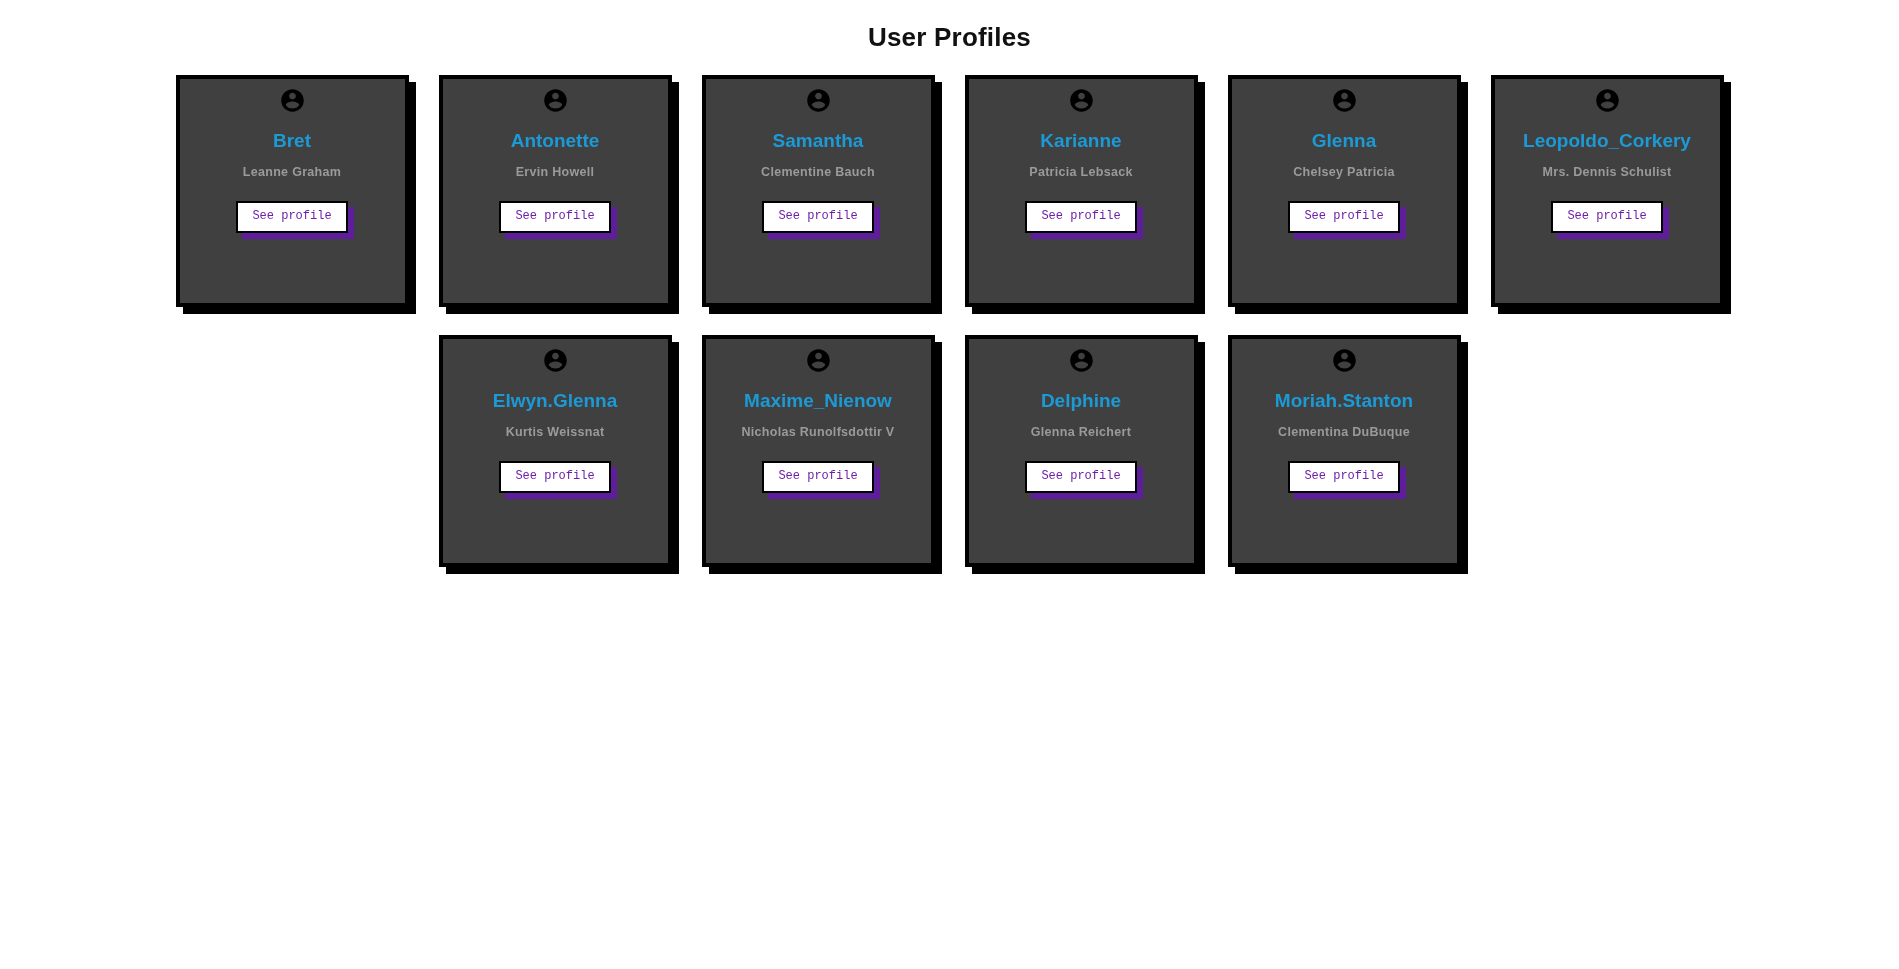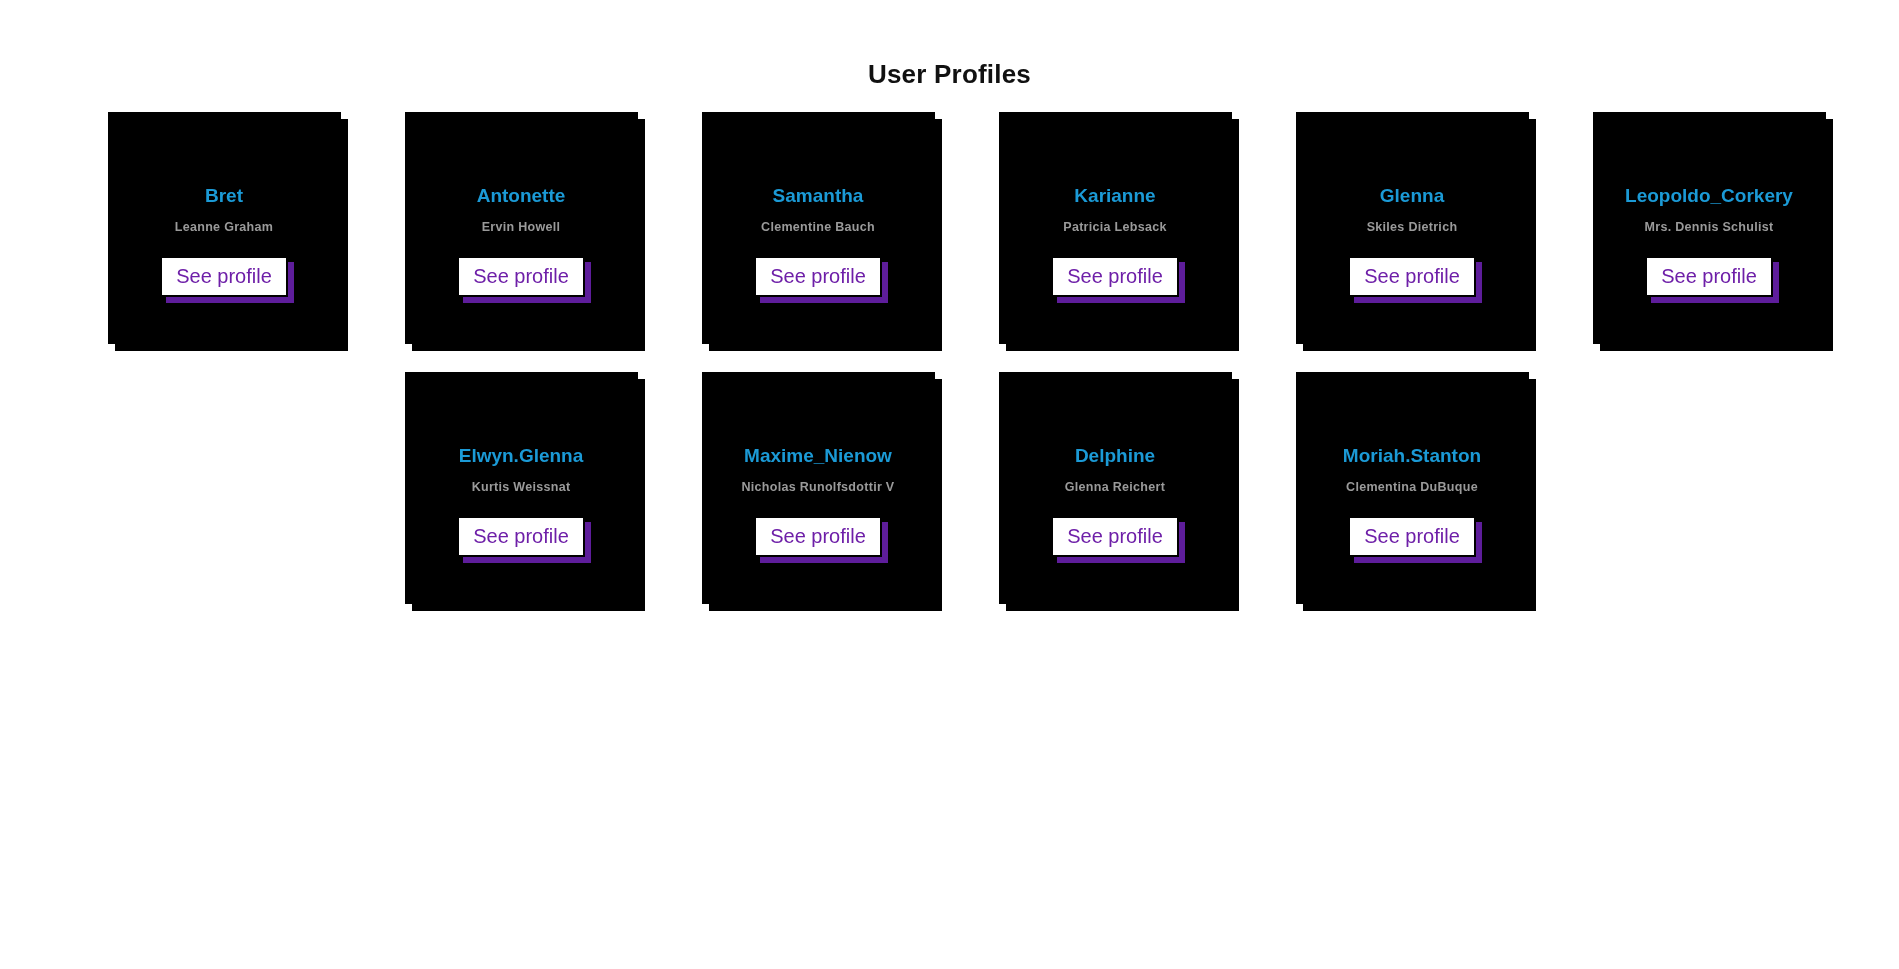--- a/index.html
+++ b/index.html
@@ -12,44 +12,42 @@
     overflow: hidden;
   }
 
   #page-title {
     text-align: center;
     font-size: 26px;
     font-weight: bold;
     color: #111111;
     padding-top: 22px;
     letter-spacing: 0.2px;
-    margin-top: 37px;
   }
 
   #cards-container {
     display: flex;
     flex-wrap: wrap;
     justify-content: center;
     align-content: flex-start;
     gap: 28px 30px;
     padding: 22px 50px 0 50px;
     width: 1899px;
   }
 
   .profile-card {
     width: 233px;
     height: 232px;
-    background: #000000;
+    background: #404040;
     border: 4px solid #000000;
     box-shadow: 7px 7px 0 0 #000000;
     display: flex;
     flex-direction: column;
     align-items: center;
-    padding-top: 26px;
-    margin-left: 34px;
+    padding-top: 8px;
   }
 
   .avatar-icon {
     width: 27px;
     height: 27px;
     display: block;
     color: #000000;
   }
   .avatar-icon svg { display: block; width: 27px; height: 27px; }
 
@@ -72,22 +70,22 @@
     letter-spacing: 0.3px;
     white-space: nowrap;
   }
 
   .see-profile-button {
     margin-top: 22px;
     background: #ffffff;
     border: 2.5px solid #000000;
     box-shadow: 6px 6px 0 0 #5e1d9b;
     color: #6e1fa8;
-    font-family: Liberation Sans, sans-serif;
-    font-size: 20px;
+    font-family: Liberation Mono, monospace;
+    font-size: 12px;
     padding: 7px 14px;
     cursor: pointer;
     line-height: 1.15;
   }
 </style>
 </head>
 <body>
 
 <h1 id="page-title">User Profiles</h1>
 
@@ -132,21 +130,21 @@
       <div class="full-name">Patricia Lebsack</div>
       <button class="see-profile-button">See profile</button>
     </div>
     <div class="profile-card">
       <span class="avatar-icon">
         <svg viewBox="0 0 24 24" fill="currentColor" aria-hidden="true">
           <path d="M12 2C6.48 2 2 6.48 2 12s4.48 10 10 10 10-4.48 10-10S17.52 2 12 2zm0 3c1.66 0 3 1.34 3 3s-1.34 3-3 3-3-1.34-3-3 1.34-3 3-3zm0 14.2c-2.5 0-4.71-1.28-6-3.22.03-1.99 4-3.08 6-3.08 1.99 0 5.97 1.09 6 3.08-1.29 1.94-3.5 3.22-6 3.22z"></path>
         </svg>
       </span>
       <div class="user-name">Glenna</div>
-      <div class="full-name">Skiles Dietrich</div>
+      <div class="full-name">Chelsey Patricia</div>
       <button class="see-profile-button">See profile</button>
     </div>
     <div class="profile-card">
       <span class="avatar-icon">
         <svg viewBox="0 0 24 24" fill="currentColor" aria-hidden="true">
           <path d="M12 2C6.48 2 2 6.48 2 12s4.48 10 10 10 10-4.48 10-10S17.52 2 12 2zm0 3c1.66 0 3 1.34 3 3s-1.34 3-3 3-3-1.34-3-3 1.34-3 3-3zm0 14.2c-2.5 0-4.71-1.28-6-3.22.03-1.99 4-3.08 6-3.08 1.99 0 5.97 1.09 6 3.08-1.29 1.94-3.5 3.22-6 3.22z"></path>
         </svg>
       </span>
       <div class="user-name">Leopoldo_Corkery</div>
       <div class="full-name">Mrs. Dennis Schulist</div>

